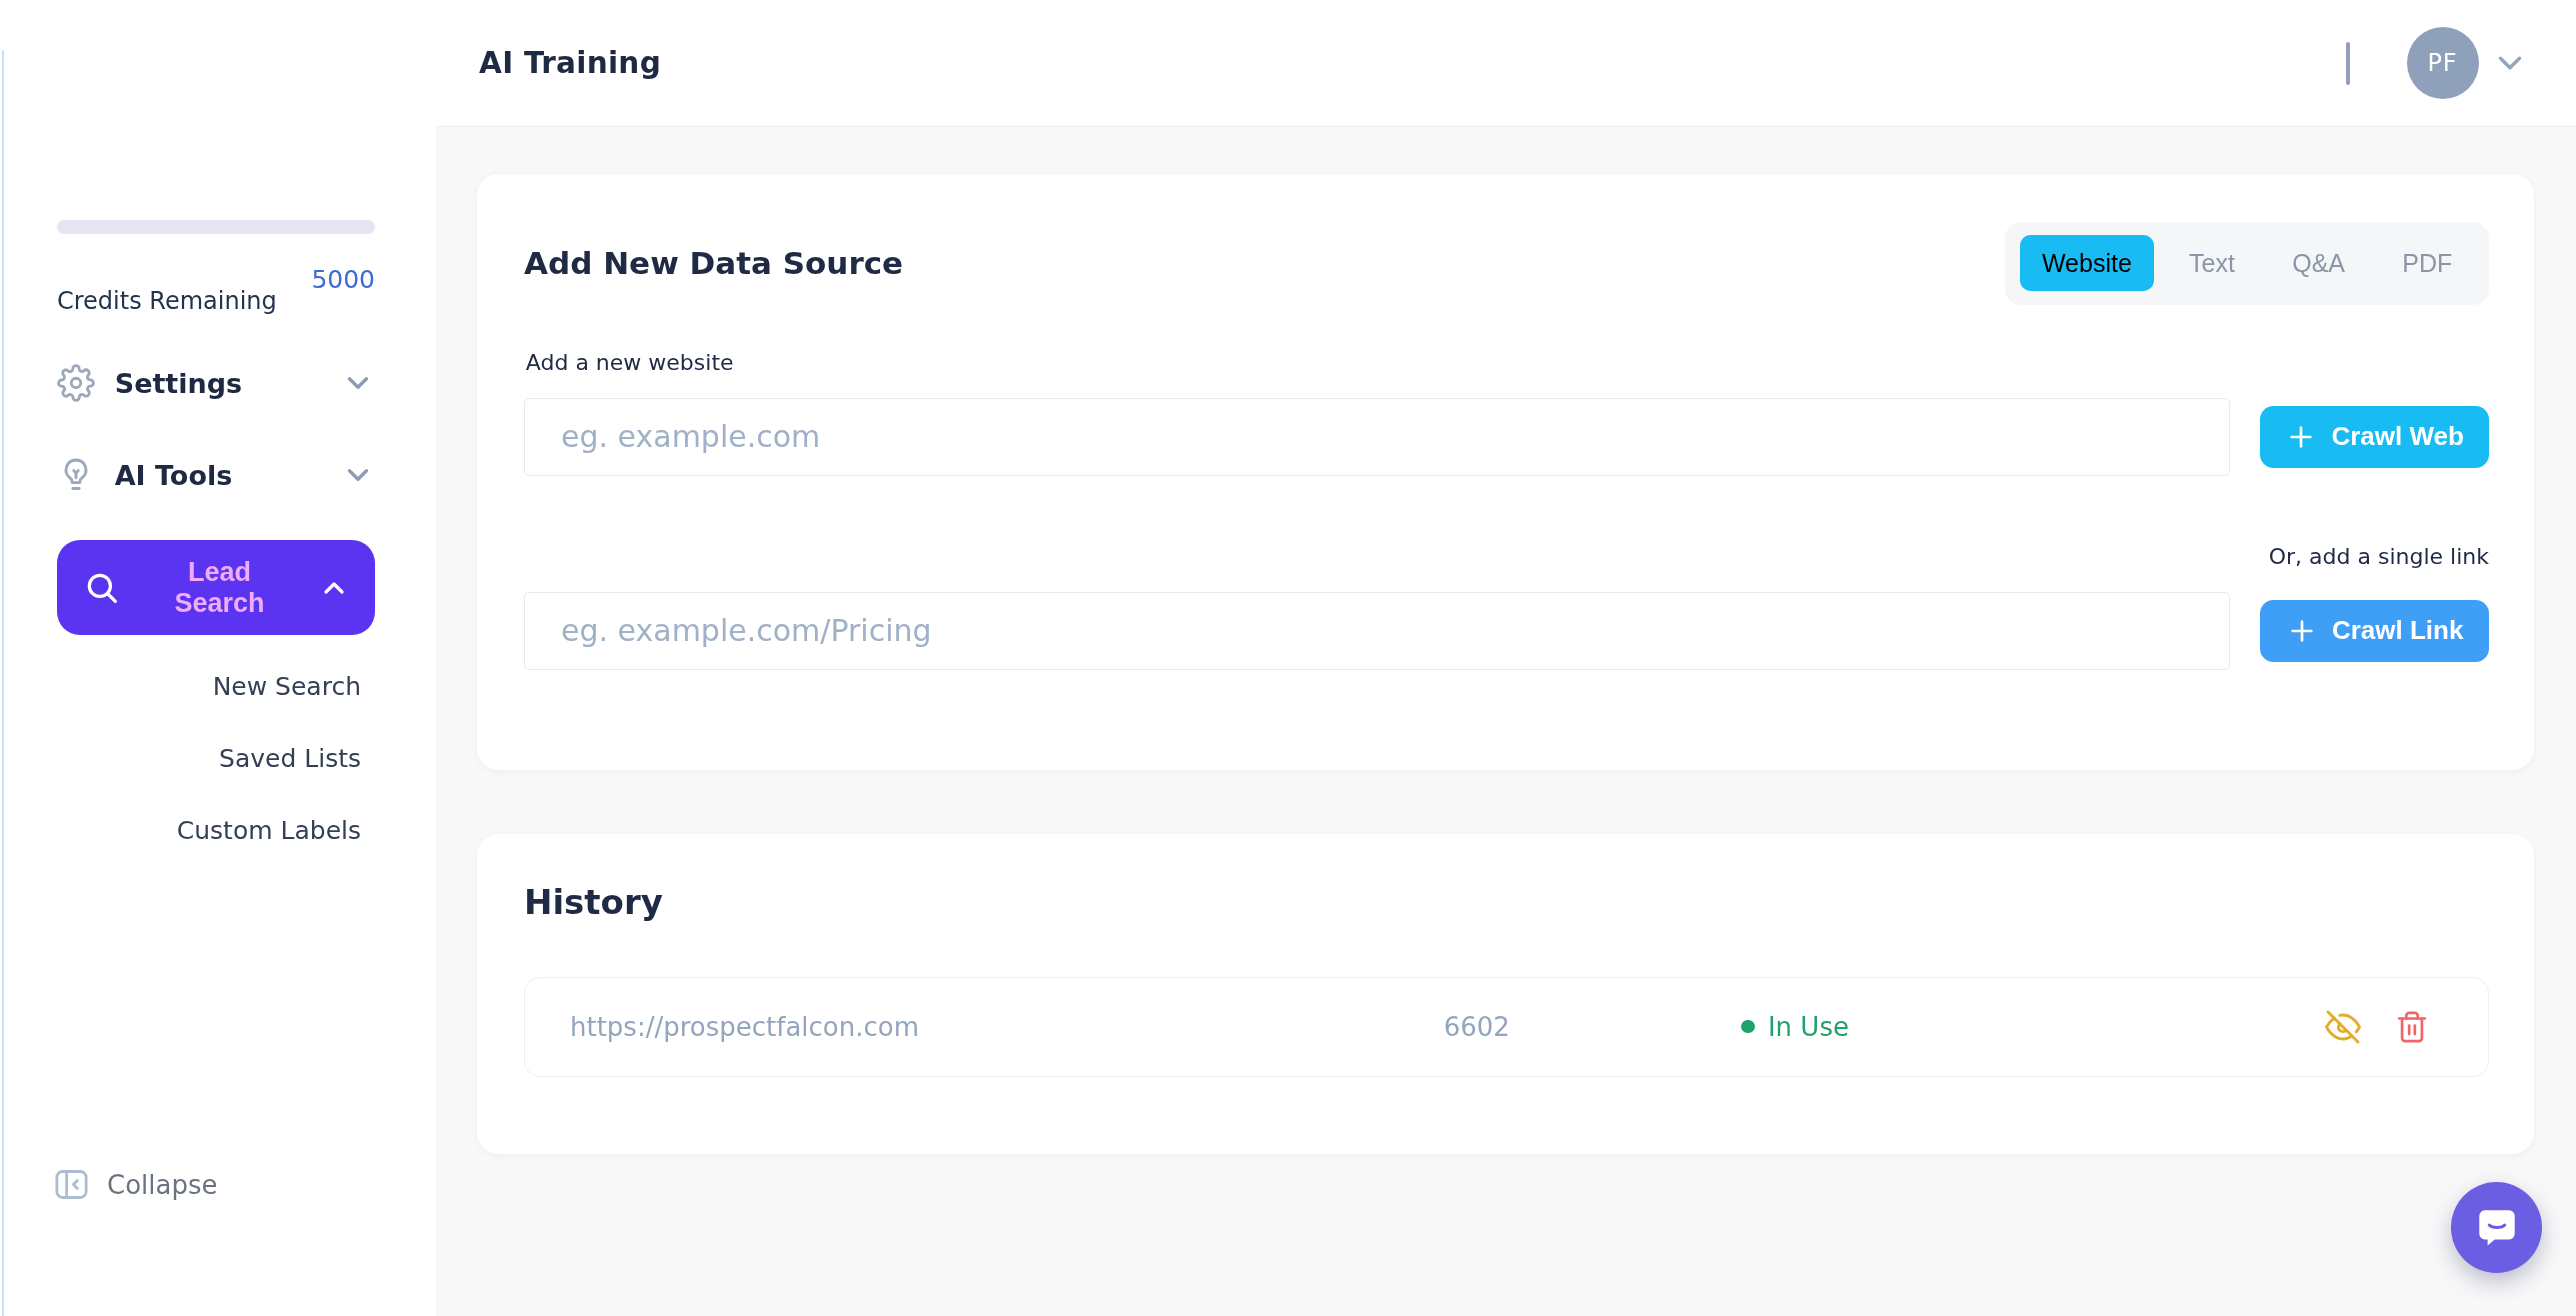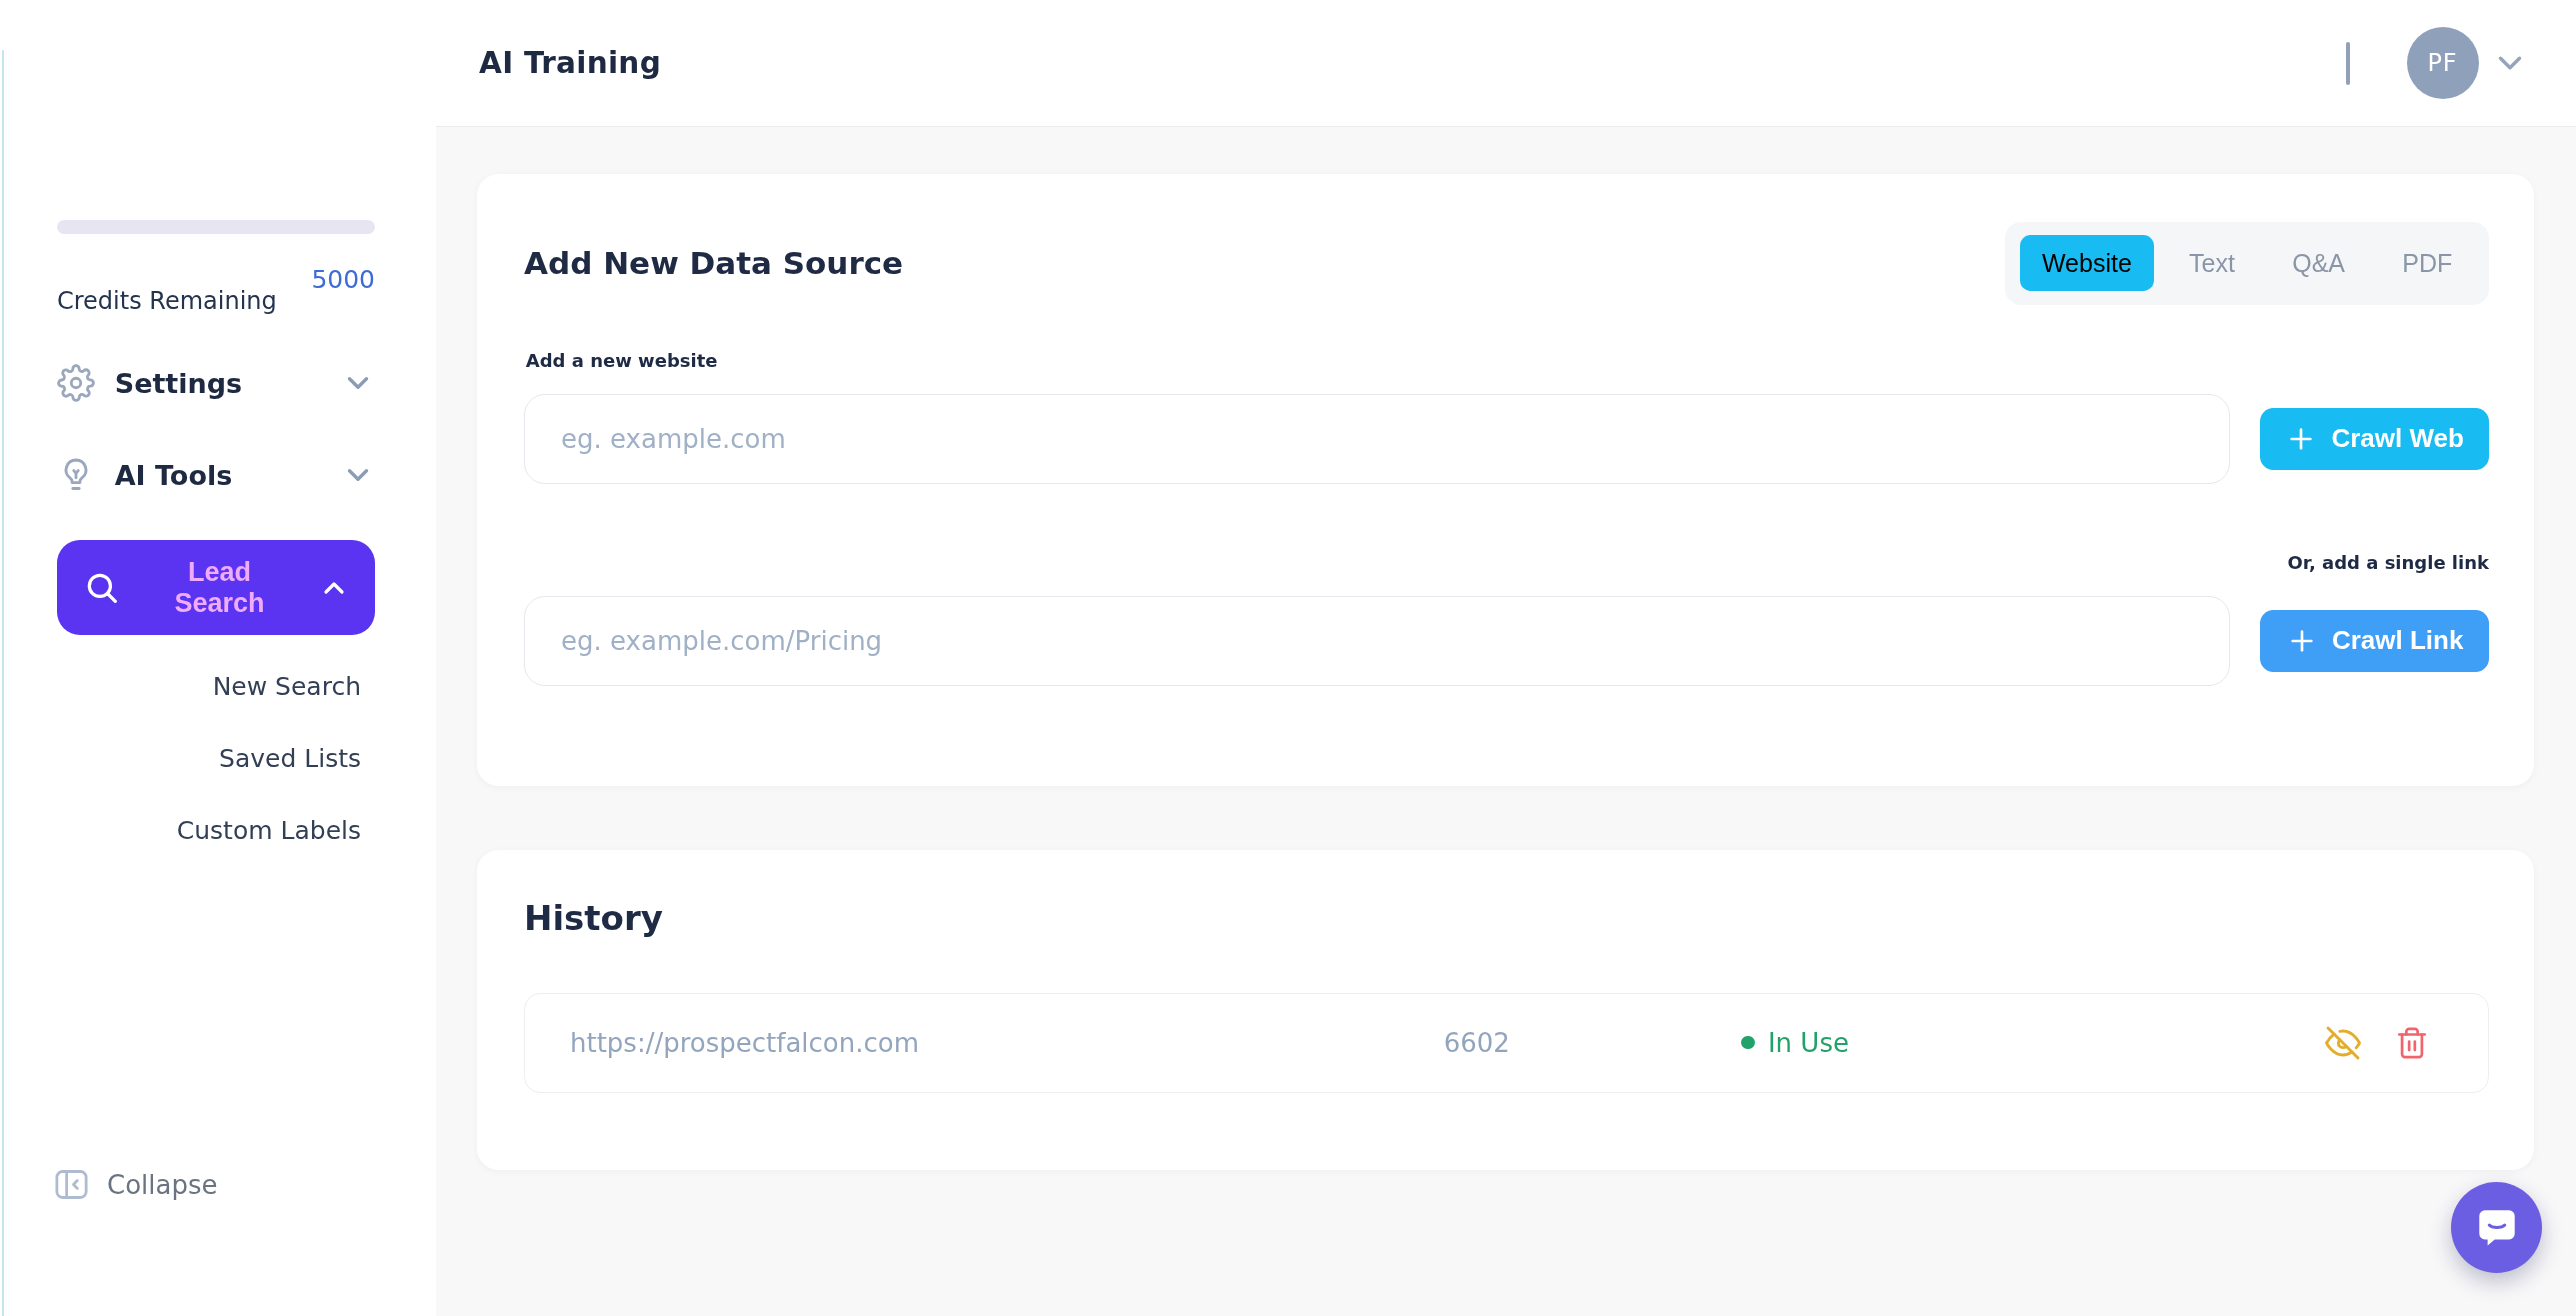--- a/index.html
+++ b/index.html
@@ -40,25 +40,25 @@
     display:flex; align-items:center; justify-content:center; letter-spacing:0.9px; cursor:pointer; }
   .avatar-chev { margin-left:12.5px; display:flex; cursor:pointer; }
   .content { padding:47px 42px 0 41px; }
   .card { background:#ffffff; border-radius:21.5px; box-shadow:0 1.8px 7.2px rgba(25,35,65,.04); }
   .card-ds { padding:48px 45px 100px 47px; }
   .ds-head { display:flex; align-items:center; justify-content:space-between; margin-bottom:45px; }
   .ds-title { font-size:31px; font-weight:600; color:#1f2a44; }
   .tabs { background:#f5f6f8; border-radius:16px; padding:13.4px 14.3px; display:flex; align-items:center; gap:12.5px; }
   .tab { font-size:25px; color:#8a96a8; padding:13.4px 22.4px; border-radius:10.7px; background:transparent; border:none; cursor:pointer; white-space:nowrap; }
   .tab.active { background:#18bcf2; color:#000000;text-align:right; }
-  .field-label { font-size:18px; font-weight:700; color:#1f2a44; margin:0 0 23px 1.8px; }
+  .field-label { font-size:22px; font-weight:400; color:#1f2a44; margin:0 0 23px 1.8px; }
   .field-label.second { margin-top:68px;text-align:right; }
   .input-row { display:flex; align-items:center; gap:30px; }
-  .text-input { flex:1; height:90px; border:1.8px solid #e6e8ed; border-radius:21px; padding:0 36px;
-    font-size:26px; color:#2b3a55; background:#fff; outline:none; font-family:inherit; }
+  .text-input { flex:1; height:78px; border:1.8px solid #e6e8ed; border-radius:5px; padding:0 36px;
+    font-size:30px; color:#2b3a55; background:#fff; outline:none; font-family:inherit; }
   .text-input::placeholder { color:#9fb0c7; }
   .btn { height:62px; width:229px; flex-shrink:0; border:none; border-radius:13.4px; color:#ffffff;
     font-size:26px; font-weight:600; font-family:Liberation Sans, sans-serif; display:flex; align-items:center; justify-content:center; gap:14.3px; cursor:pointer; }
   .btn-cyan { background:#18bcf2; }
   .btn-blue { background:#3f9ef5; }
   .card-hist { margin-top:64px; padding:48px 45px 77px 47px; }
   .hist-title { font-size:34px; font-weight:600; color:#1f2a44; }
   .hist-row { margin-top:55px; height:100px; border:1.8px solid #eceef2; border-radius:16px;
     display:flex; align-items:center; padding:0 59px 0 45px; }
   .h-url { width:47%; font-size:26px; color:#93a5bd; overflow:hidden; white-space:nowrap; }

